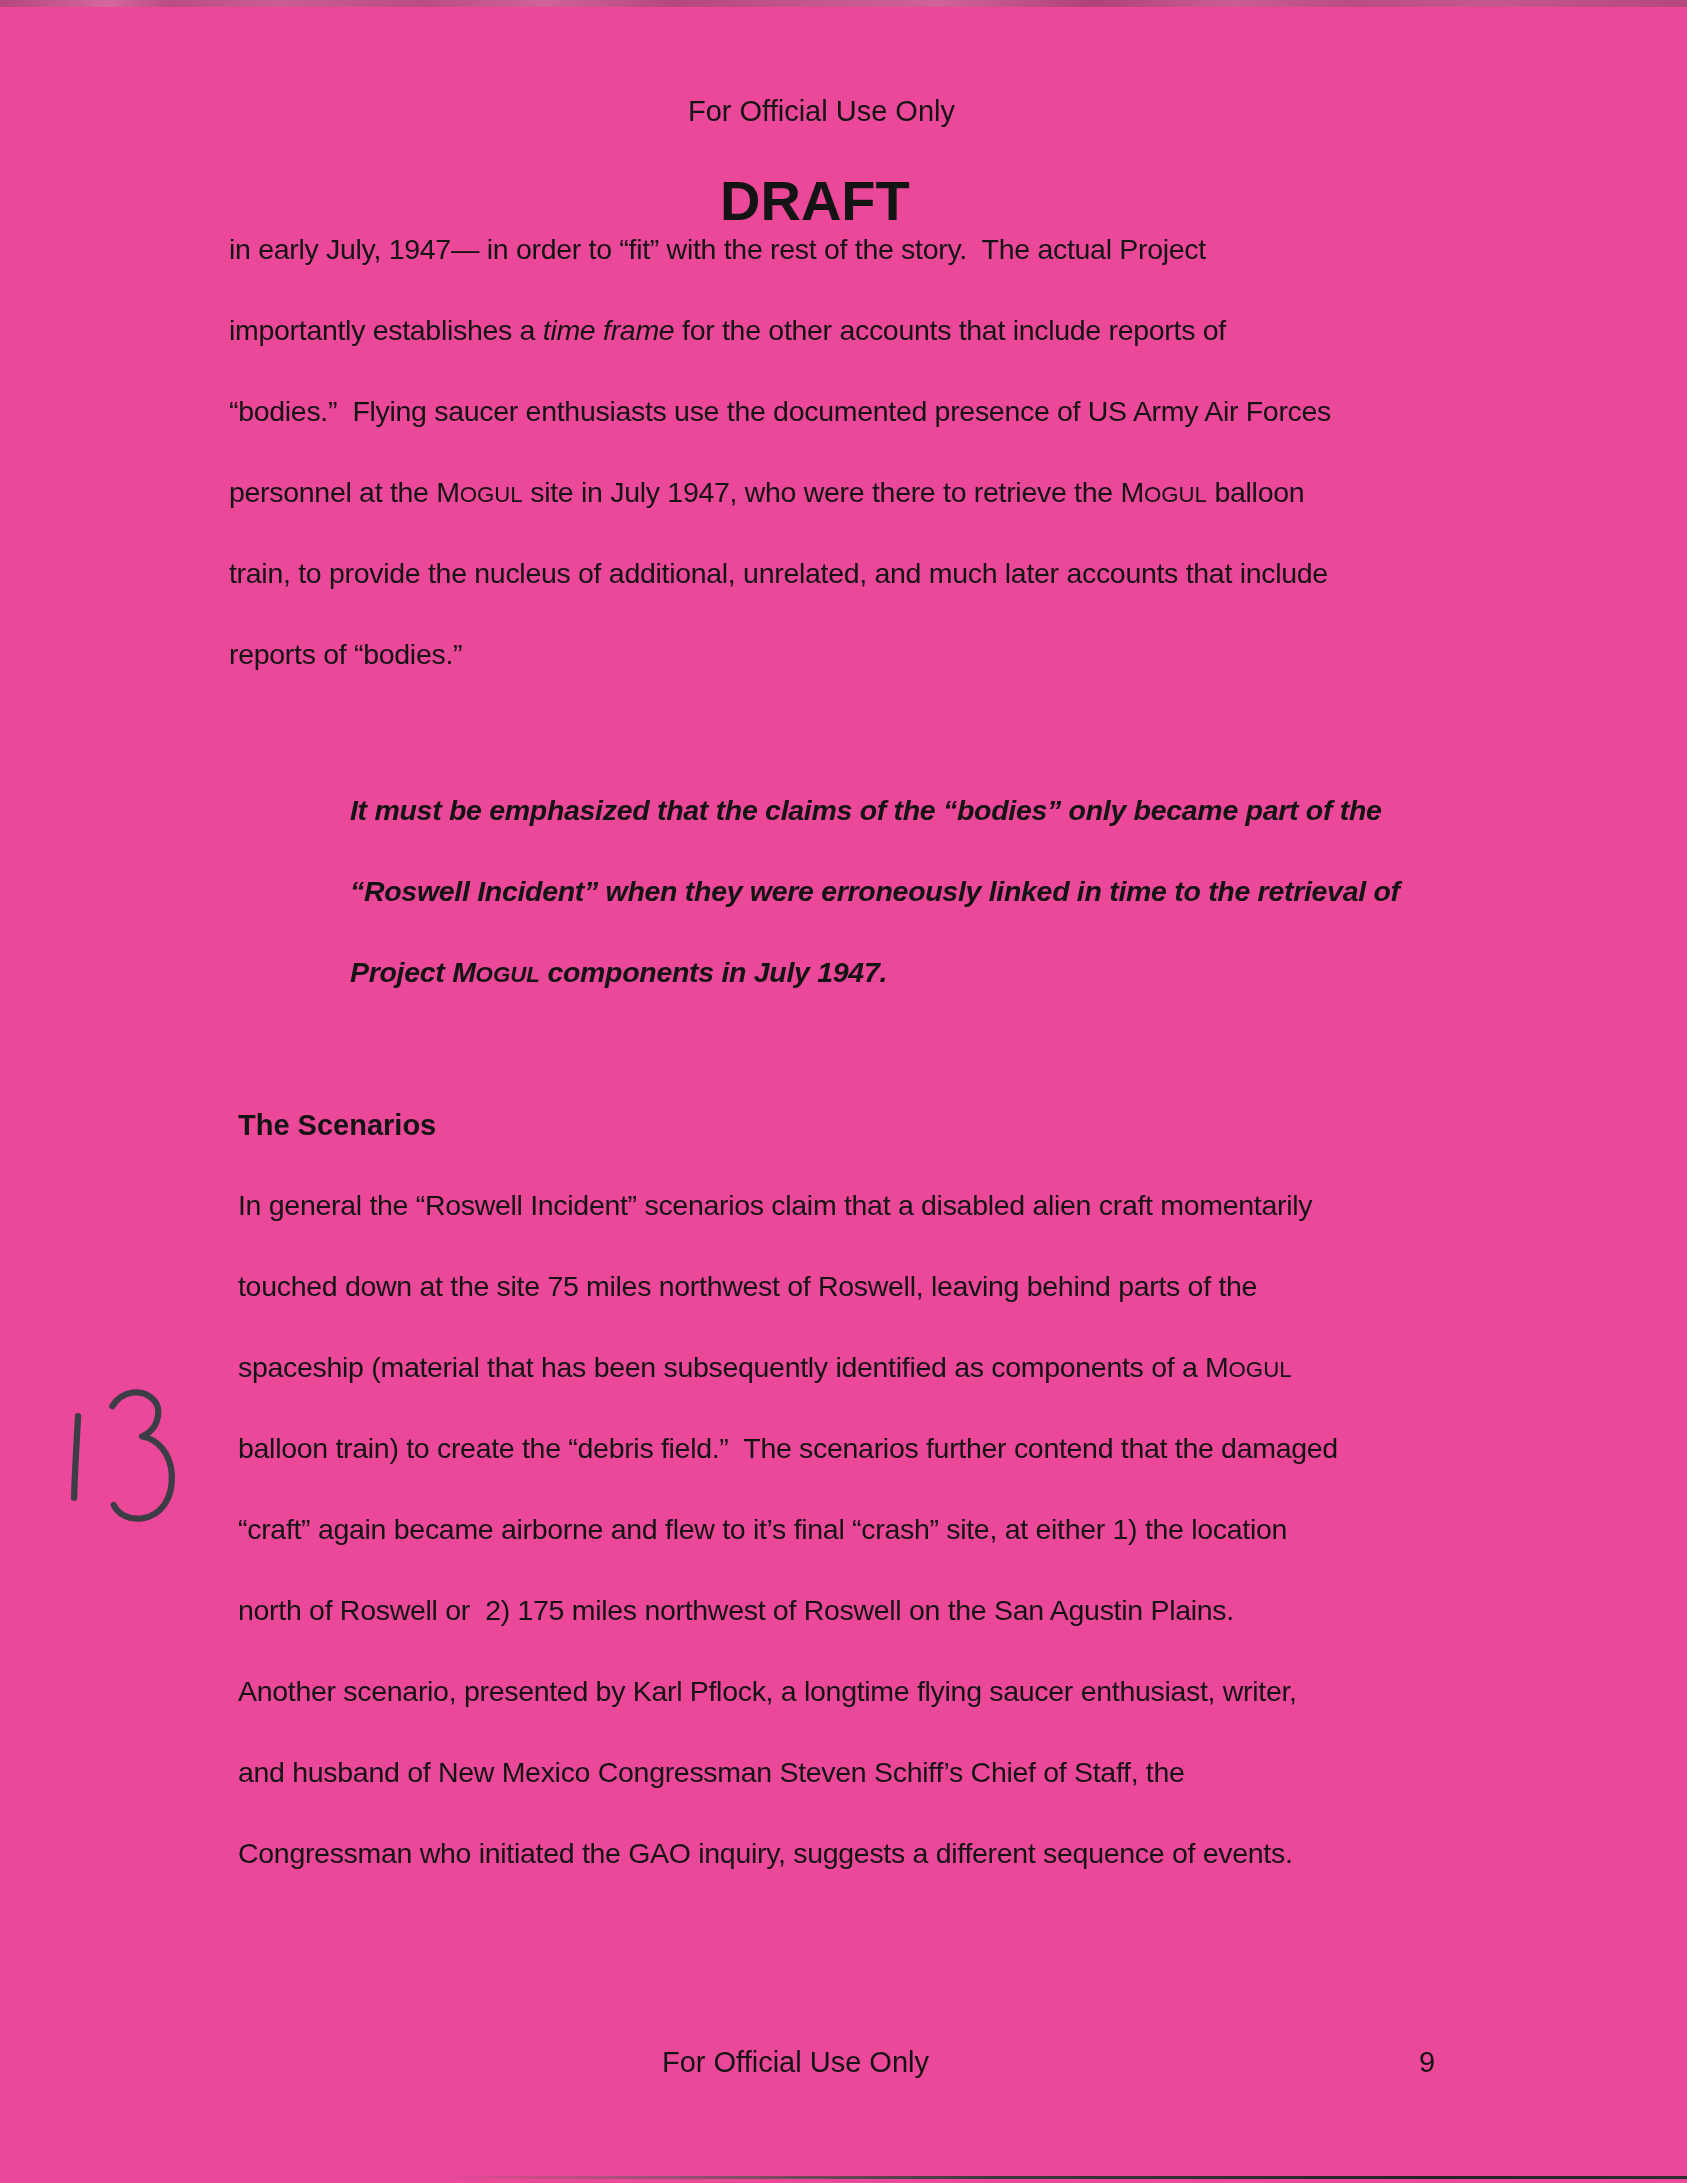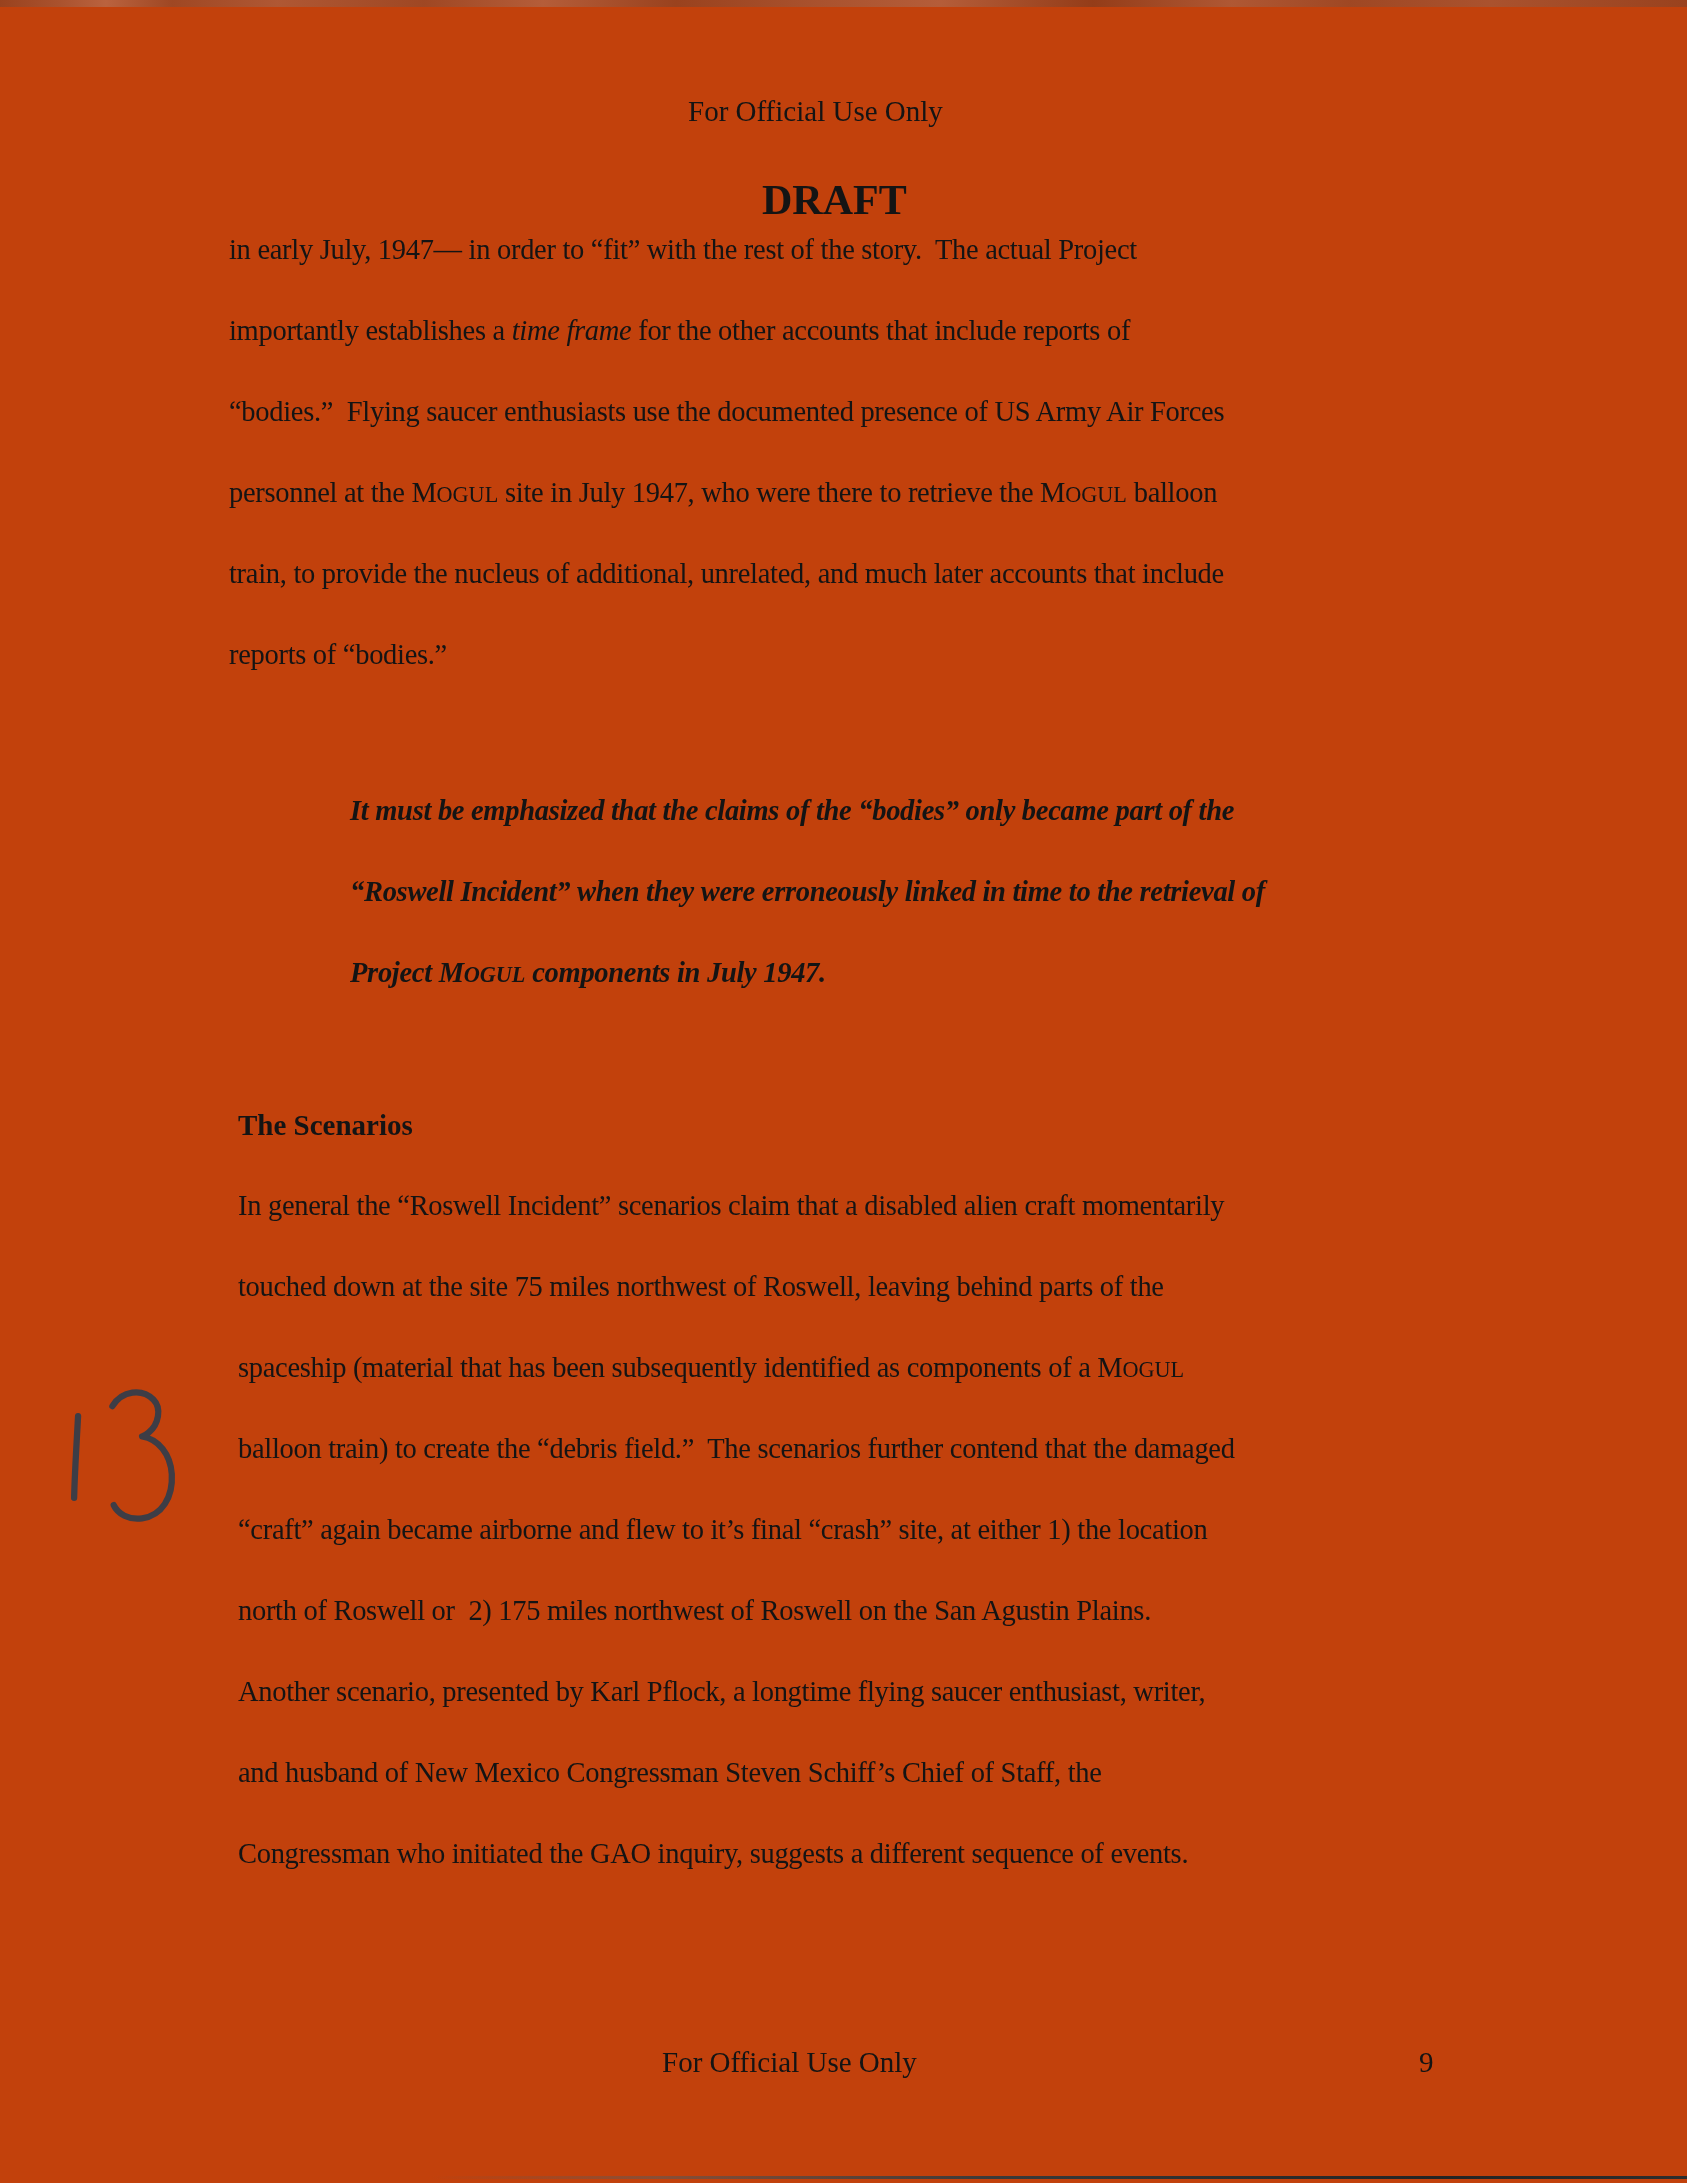--- a/index.html
+++ b/index.html
@@ -1,29 +1,29 @@
 <!DOCTYPE html>
 <html style="font-size:10.6px"><head>
 <meta charset="utf-8">
 <title>Scanned Document Page</title>
 <style>
   html,body{margin:0;padding:0;}
   body{width:1688px;height:2183px;}
   .page{
     position:relative;width:1688px;height:2183px;overflow:hidden;
-    background:#c2410c;color:#141414;
-    font-family:Liberation Serif, serif;
+    background:#ec4899;color:#141414;
+    font-family:Liberation Sans, sans-serif;
   }
   .abs{position:absolute;}
   .tline{height:81px;line-height:81px;white-space:pre;font-size:28.5px;letter-spacing:-0.3px;}
   .seg-n{}
   .seg-i{font-style:italic;}
   .seg-sc{font-size:0.78em;letter-spacing:0;}
   .header-line{top:71px;left:688px;height:81px;line-height:81px;font-size:29px;white-space:pre;}
-  .draft-title{top:160px;left:762px;height:81px;line-height:81px;font-size:42px;font-weight:bold;white-space:pre;}
+  .draft-title{top:160px;left:720px;height:81px;line-height:81px;font-size:56px;font-weight:bold;white-space:pre;}
   .para-intro{top:209px;left:229px;}
   .para-emphasis{top:770px;left:350px;font-weight:bold;font-style:italic;}
   .section-heading{top:1085px;left:238px;height:81px;line-height:81px;font-size:29px;font-weight:bold;white-space:pre;}
   .para-scenarios{top:1165px;left:238px;}
   .footer-line{top:2022px;left:662px;height:81px;line-height:81px;font-size:29px;white-space:pre;}
   .page-number{top:2022px;left:1419px;height:81px;line-height:81px;font-size:29px;white-space:pre;}
   .margin-note{top:1368px;left:53px;}
   .artifact-top{
     top:0;left:0;width:1688px;height:7.3px;opacity:.32;
     background:linear-gradient(90deg,#444 0px,#777 60px,#aaa 106px,#555 172px,#888 278px,#555 424px,#999 543px,#444 676px,#777 821px,#999 941px,#333 1093px,#888 1232px,#555 1351px,#777 1490px,#444 1688px);

